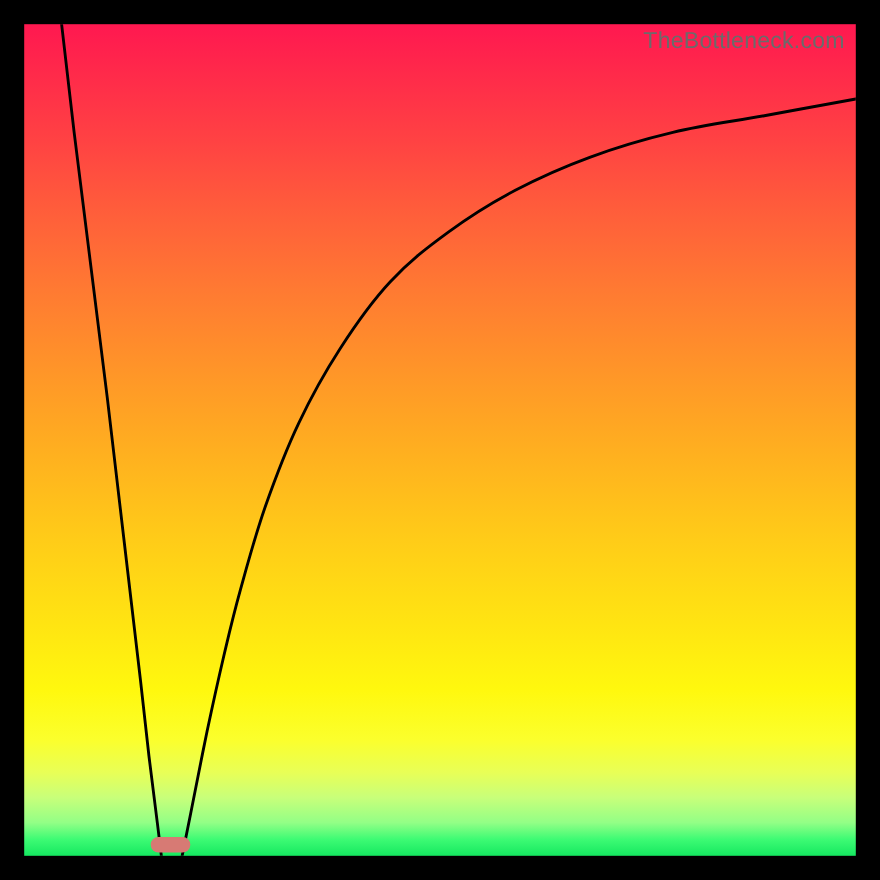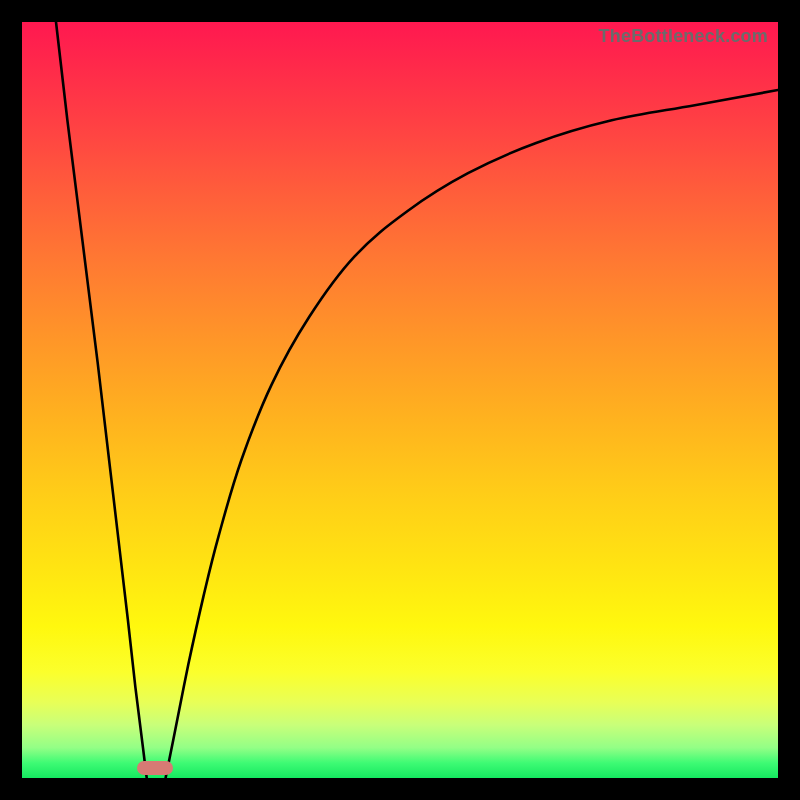--- a/index.html
+++ b/index.html
@@ -41,22 +41,22 @@
       #93ff86 96%,
       #3efb74 98%,
       #15e860 100%
     );
   }
   .watermark {
     position: absolute;
     top: 4px;
     right: 10px;
     color: #6b6b6b;
-    font-size: 18px;
-    font-weight: 700;
+    font-size: 21px;
+    font-weight: 400;
     letter-spacing: 0.2px;
     user-select: none;
   }
   svg.curve {
     position: absolute;
     left: 0;
     top: 0;
     width: 756px;
     height: 756px;
   }

